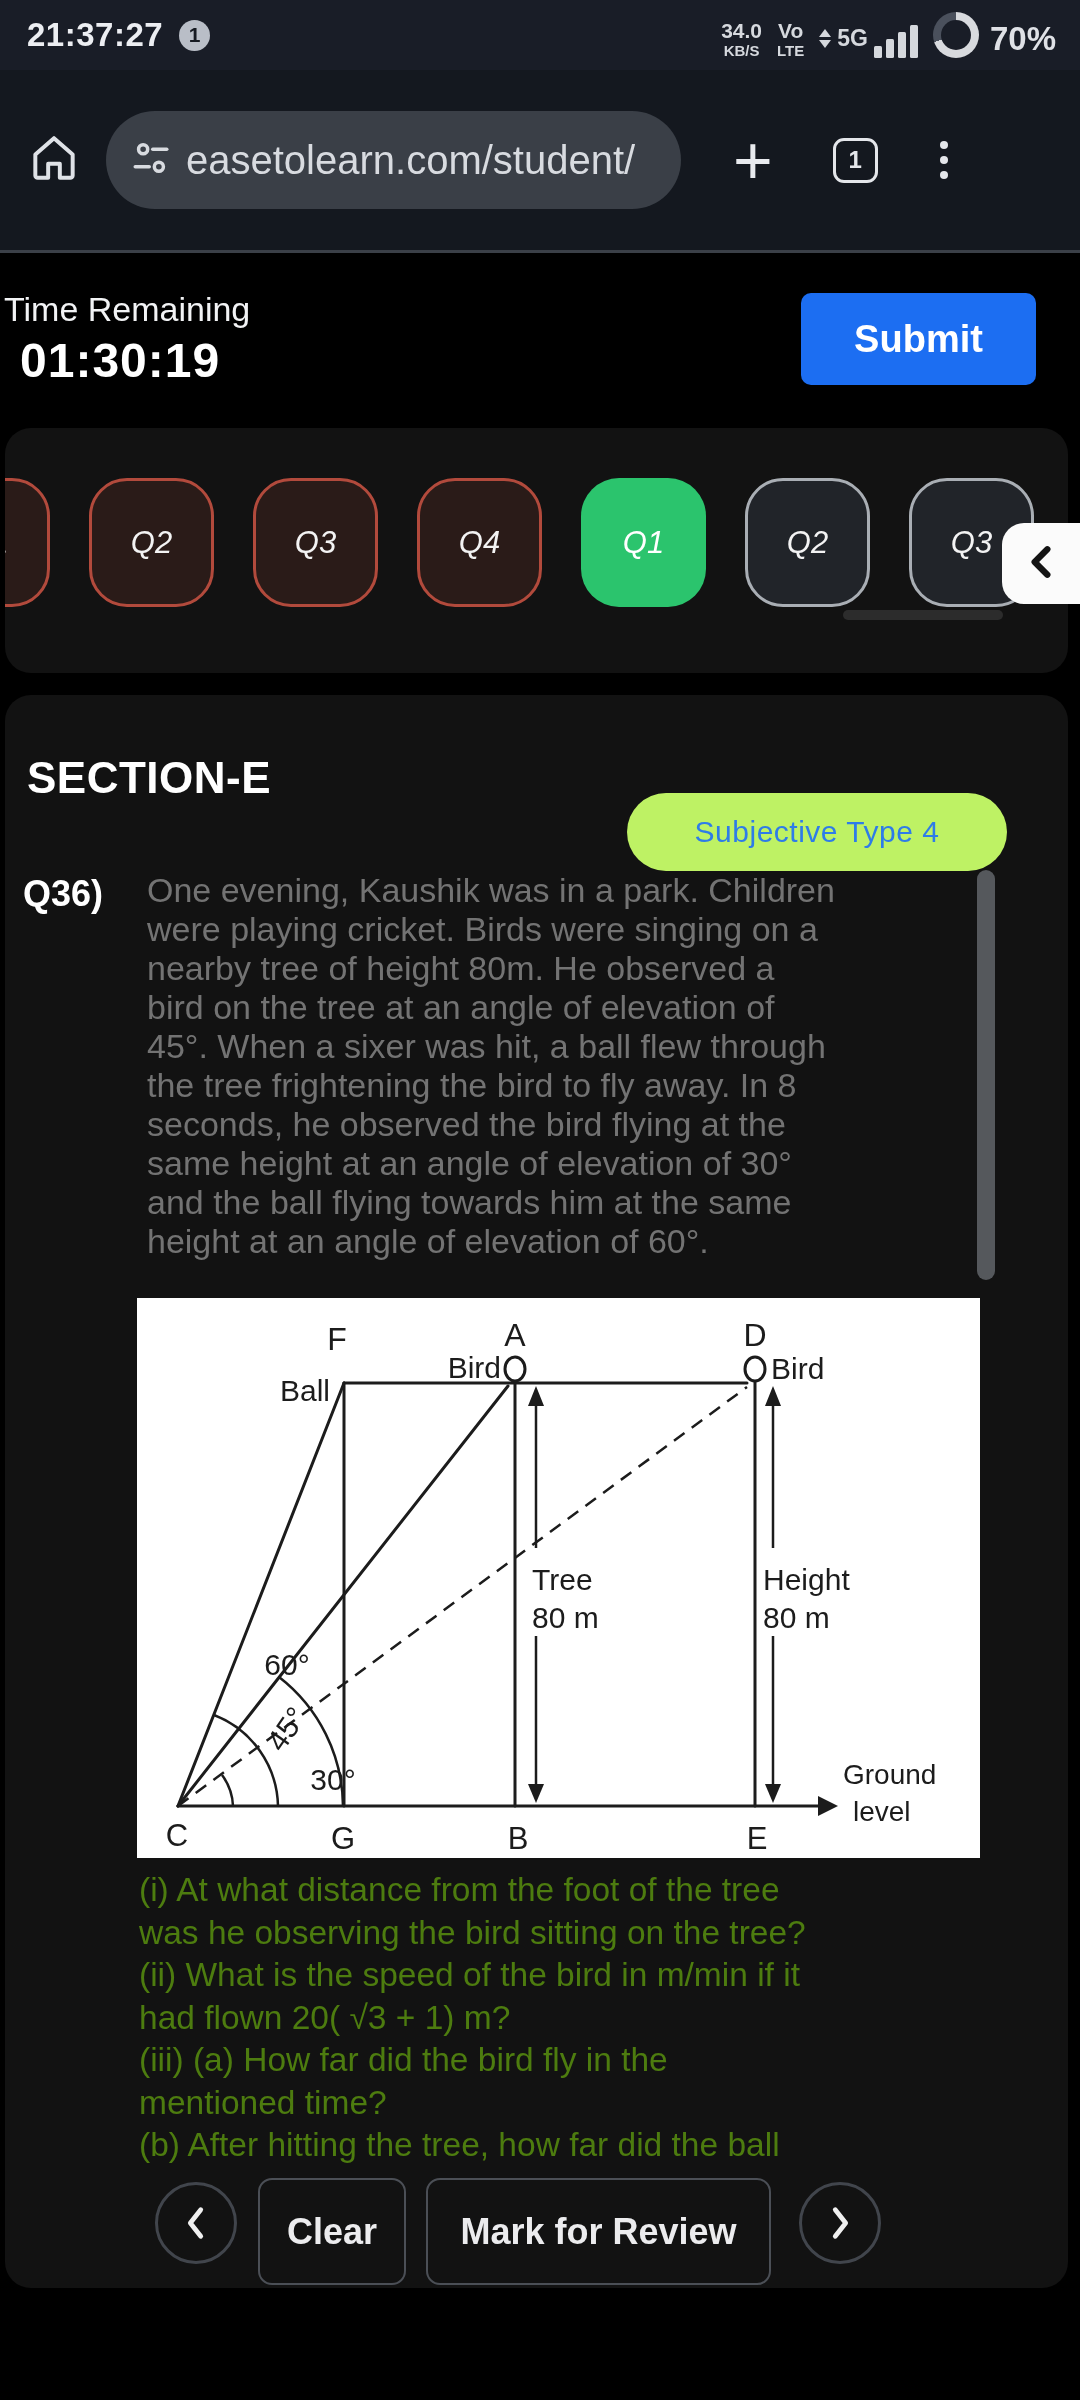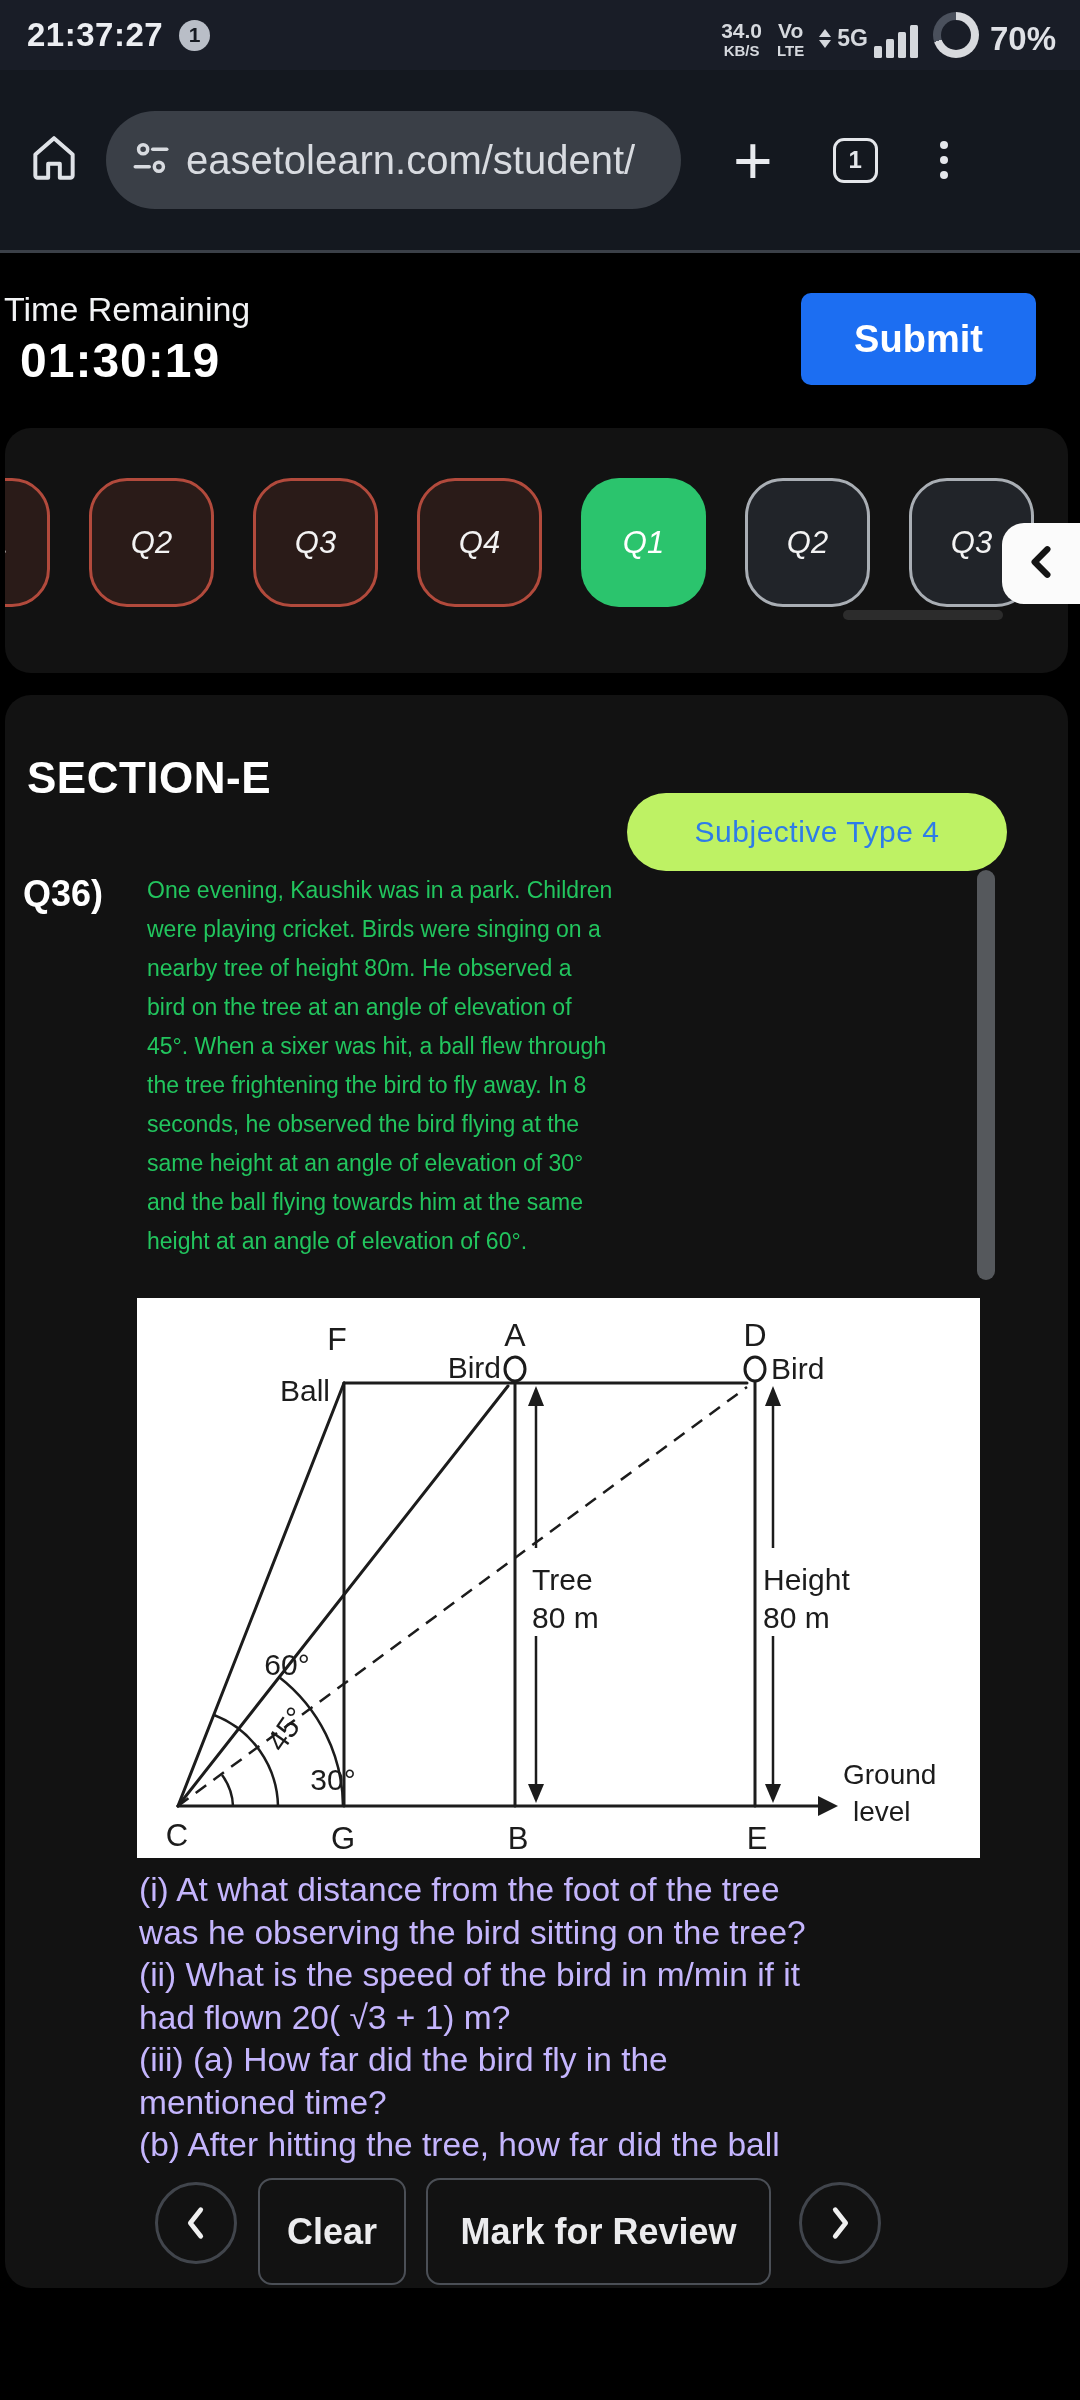--- a/index.html
+++ b/index.html
@@ -73,26 +73,26 @@
   .question-card { position:absolute; top:695px; left:5px; width:1063px; height:1593px;
     background:#121212; border-radius:26px; }
   .section-title { position:absolute; left:22px; top:58px; font-size:44px; font-weight:700;
     letter-spacing:.5px; color:#fff; }
   .type-badge { position:absolute; left:622px; top:53px; width:380px; height:78px;
     border-radius:39px; background:#bef264; color:#2e7ce8; font-size:30px;
     display:flex; align-items:center; justify-content:center; letter-spacing:.5px;margin-top:45px; }
   .qblock { position:absolute; left:18px; top:176px; width:960px; display:flex;gap:8px; }
   .qnum { width:116px; font-size:36px; font-weight:700; padding-top:2px; }
   .qlines { width:835px; }
-  .qline { font-size:23px; line-height:39px; color:#22c55e; white-space:nowrap; }
+  .qline { font-size:34px; line-height:39px; color:#737373; white-space:nowrap; }
   .q-scrollbar { position:absolute; left:972px; top:175px; width:18px; height:410px;
     background:#55585c; border-radius:9px; }
   .diagram { position:absolute; left:132px; top:603px; width:843px; height:560px; background:#fff; }
   .subq { position:absolute; left:134px; top:1174px; width:880px; }
-  .subq div { font-size:33.5px; line-height:42.5px; color:#c4b5fd; white-space:nowrap; }
+  .subq div { font-size:33.5px; line-height:42.5px; color:#4d7c0f; white-space:nowrap; }
   .footer-row { position:absolute; left:0; top:1483px; width:1063px; height:110px; }
   .circ-btn { position:absolute; width:82px; height:82px; border-radius:50%;
     border:3px solid #41454c; background:transparent; top:4px;
     display:flex; align-items:center; justify-content:center; }
   .rect-btn { position:absolute; height:107px; border:2.5px solid #4b4f56; border-radius:14px;
     background:transparent; color:#ececee; font-size:36px; font-weight:600; font-family:inherit;
     display:flex; align-items:center; justify-content:center; top:0; }
 
   
   .android-nav { position:absolute; top:2288px; left:0; width:1080px; height:112px; background:#000; }

